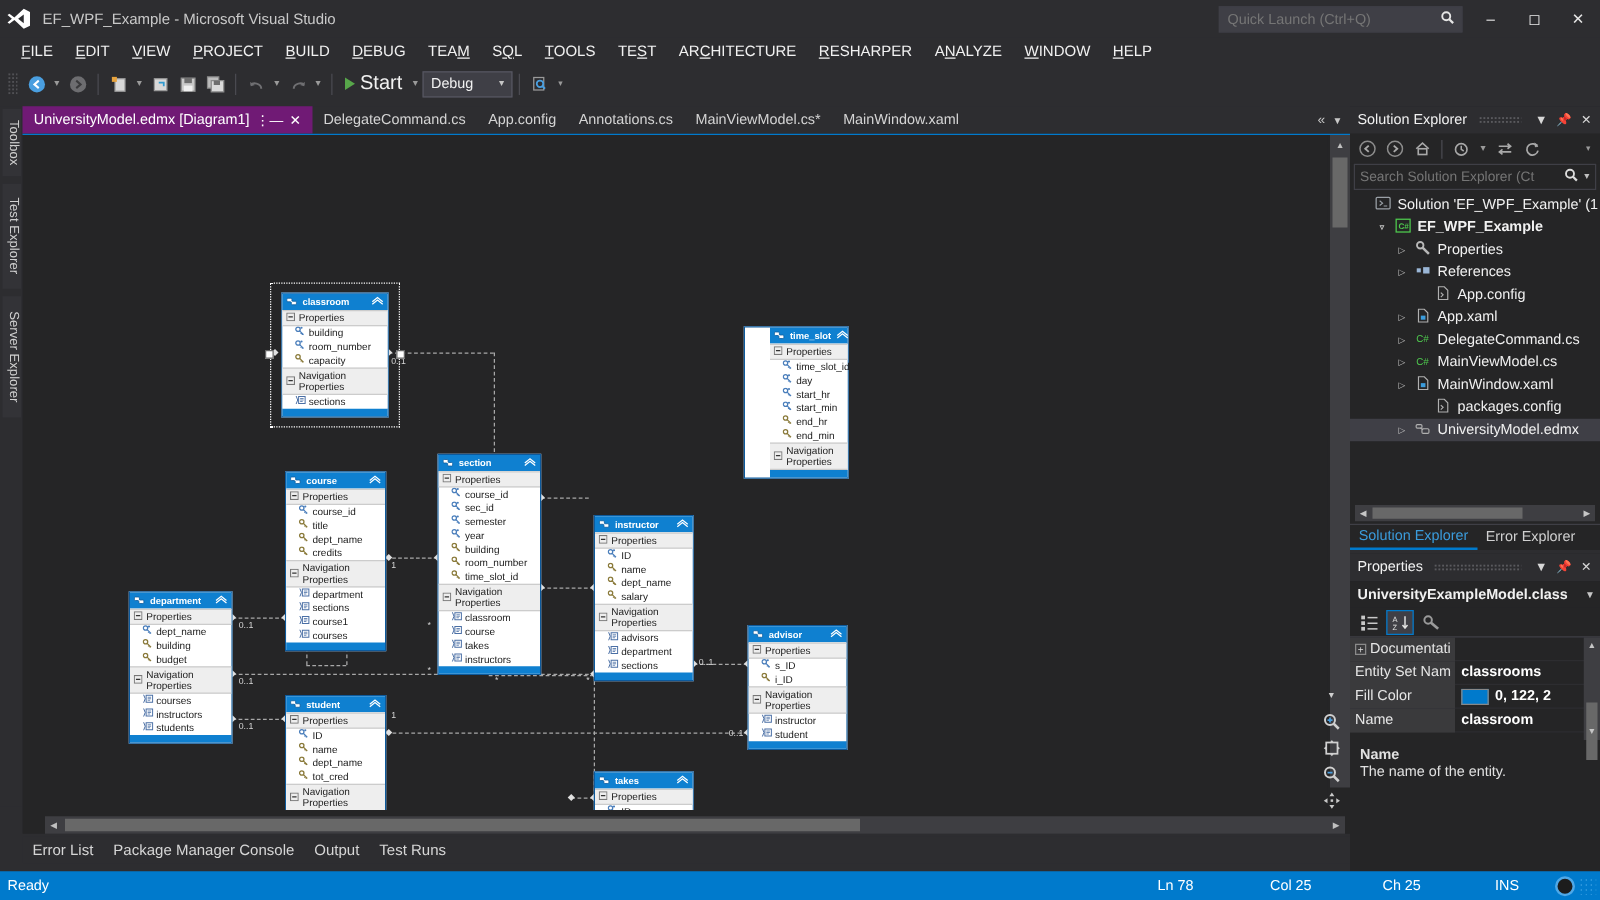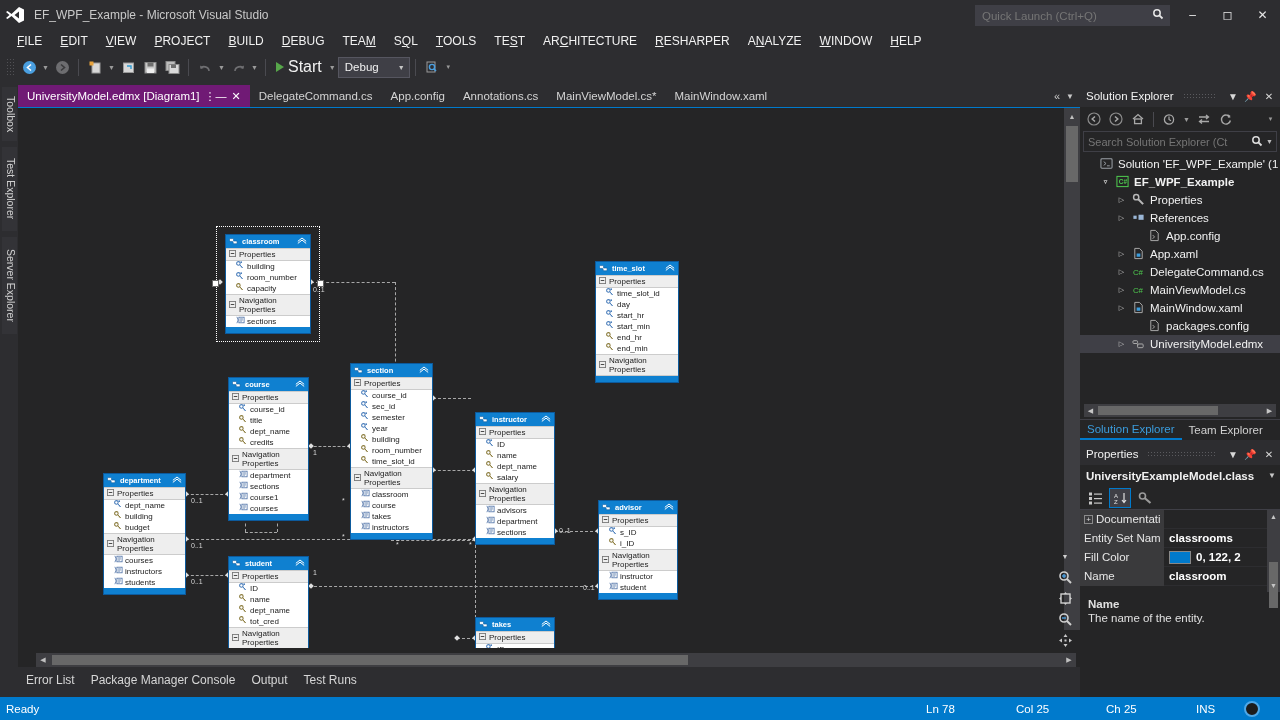--- a/index.html
+++ b/index.html
@@ -512,21 +512,21 @@
                   <path d="M1 1 L2.6 5 L1 9" stroke="#4a6fa5" stroke-width="1" fill="none"></path>
                 </svg></span>
               <span>sections</span>
             </div>
           </div>
           <div class="efoot"></div>
         </div>
         <div class="selected-outline" style="left: 184px; top: 118px; width: 104px; height: 116px;"></div>
         <div class="grip" style="left: 180px; top: 172px;"></div>
         <div class="grip" style="left: 285px; top: 172px;"></div>
-        <div class="entity" style="left: 563px; top: 153px; width: 84px;">
+        <div class="entity" style="left: 563px; top: 153px; width: 84px; padding-left: 20px;">
           <div class="ehead">
             <span><svg width="9" height="8" viewBox="0 0 11 10">
                 <rect x="0.5" y="2" width="5" height="3.5" rx="1" fill="#ffffff" stroke="#0d5a9c" stroke-width="0.8"></rect>
                 <rect x="5" y="5" width="5" height="3.5" rx="1" fill="#ffffff" stroke="#0d5a9c" stroke-width="0.8"></rect>
                 <line x1="4" y1="4.5" x2="6" y2="5.8" stroke="#ffffff" stroke-width="0.9"></line>
               </svg></span>
             <span class="ename">time_slot</span>
             <span class="chev"><svg width="10" height="9" viewBox="0 0 12 10">
                 <path d="M1 6 L6 2 L11 6 M1 8.5 L6 4.5 L11 8.5" fill="none" stroke="#ffffff" stroke-width="1.2"></path>
               </svg></span>
@@ -1314,21 +1314,21 @@
       </div>
 
     <div class="se-hscroll">
       <div class="ar" style="left:0">◀</div>
       <div class="th"></div>
       <div class="ar" style="right:0">▶</div>
     </div>
 
     <div class="se-tabs">
       <div class="se-tab active">Solution Explorer</div>
-      <div class="se-tab">Team Explorer</div>
+      <div class="se-tab">Error Explorer</div>
     </div>
   </div>
 
   <div class="rpanel" style="top:443px; width:200px; height:254px;">
     <div class="panel-head">
       <span class="ptitle">Properties</span>
       <span class="dots"></span>
       <span class="pbtn">▼</span>
       <span class="pbtn">📌</span>
       <span class="pbtn">✕</span>

